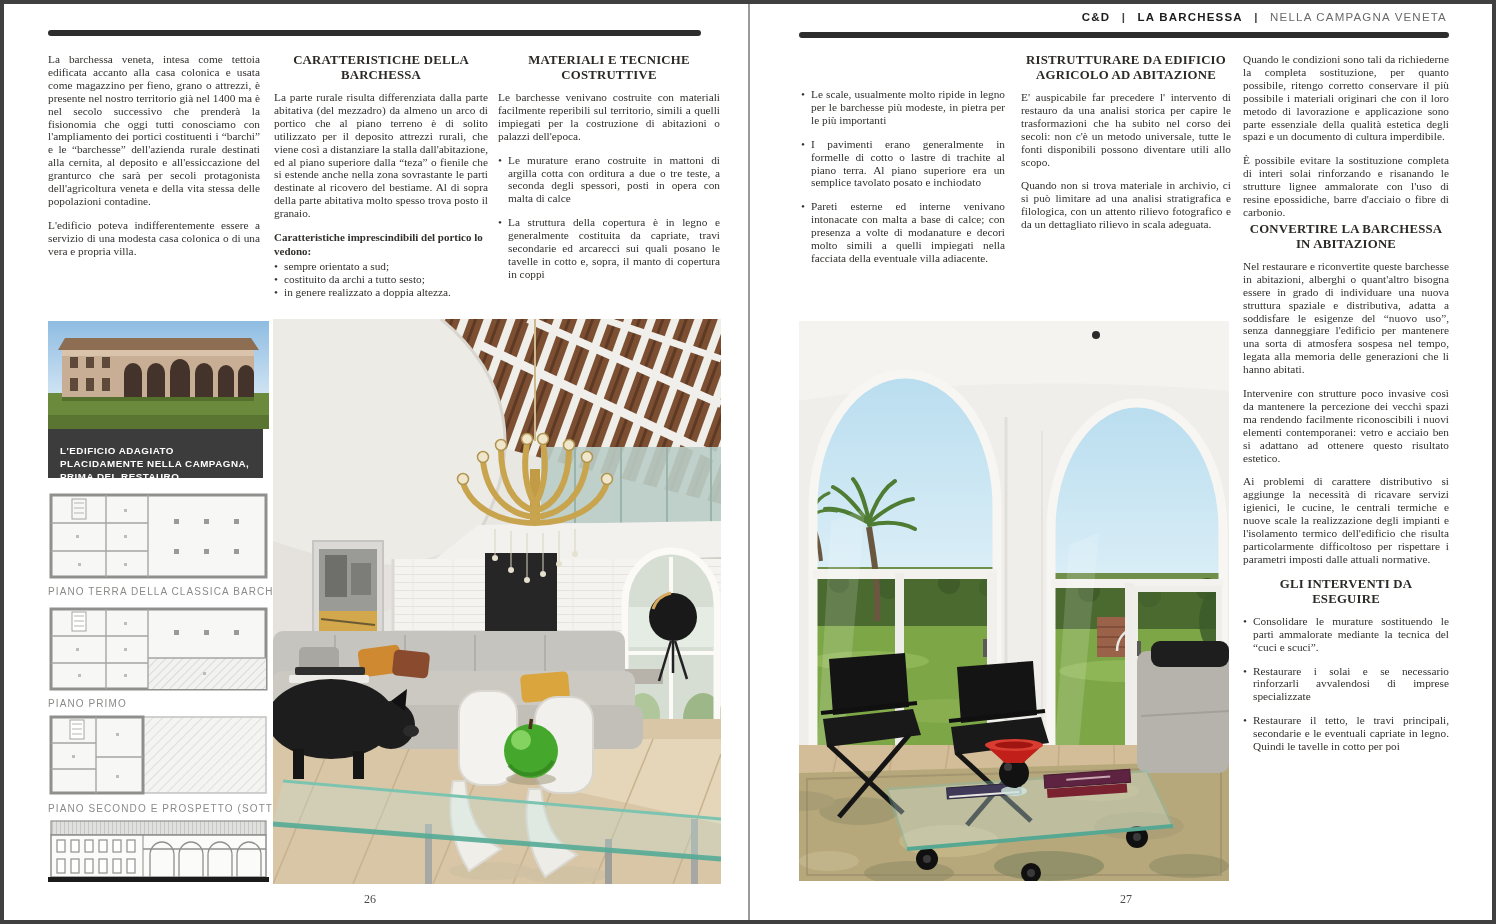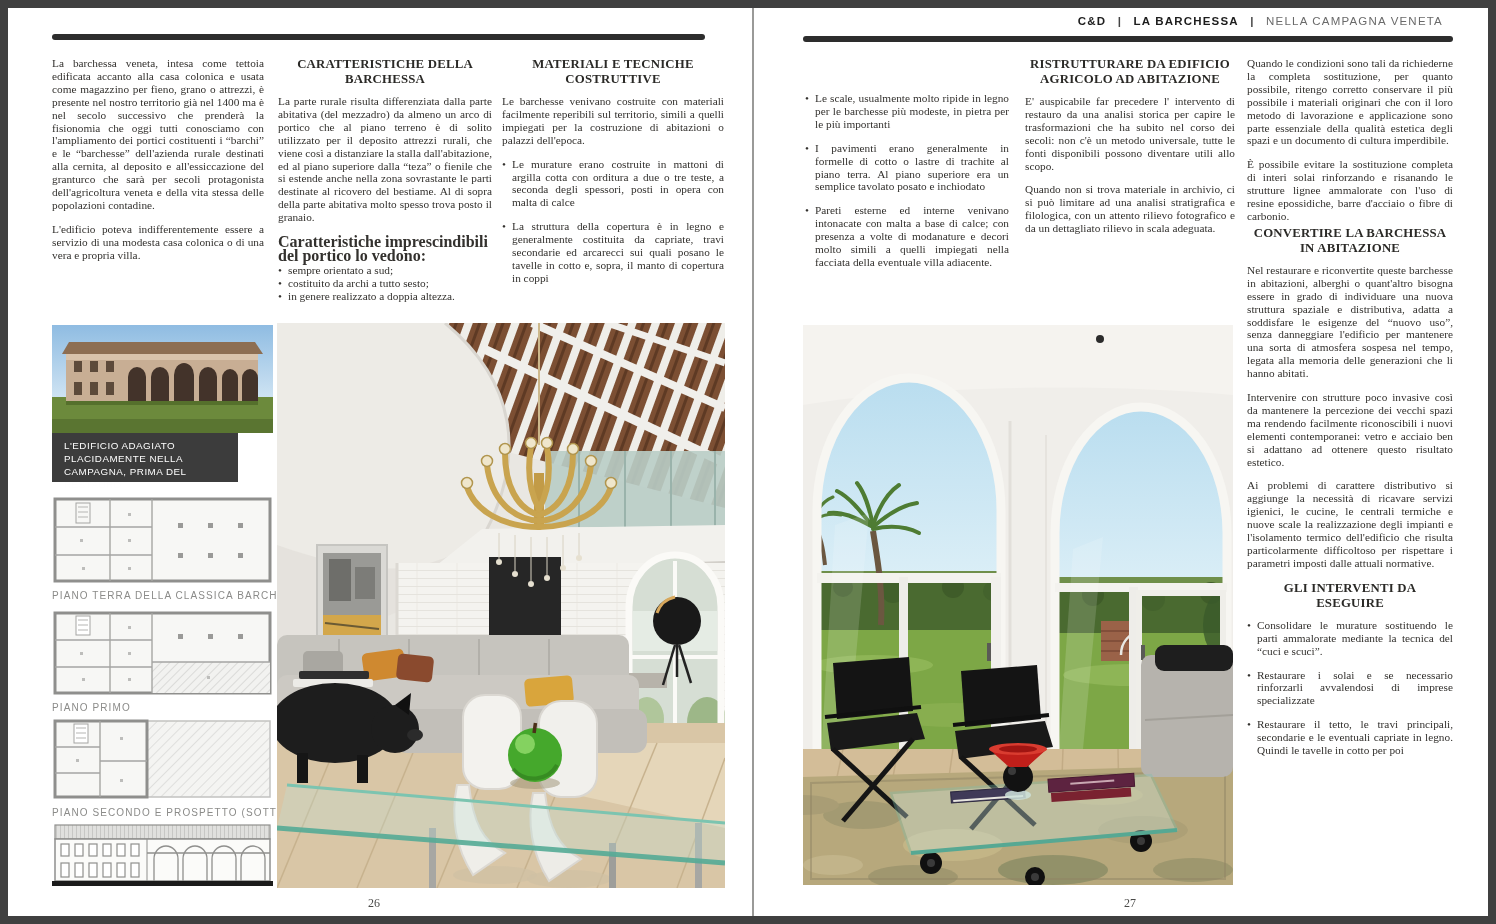--- a/index.html
+++ b/index.html
@@ -1,18 +1,18 @@
 <!DOCTYPE html>
 <html><head>
 <meta charset="utf-8">
 <style>
   html,body{margin:0;padding:0;background:#fff;}
   .spread{
     position:relative;width:1496px;height:924px;background:#fff;
-    border:8px solid #404040;box-sizing:border-box;overflow:hidden;
+    border:4px solid #404040;box-sizing:border-box;overflow:hidden;
     font-family:"Liberation Serif", serif;color:#33312e;
   }
   .gutter{position:absolute;left:744px;top:0;width:2px;height:100%;background:#9a9a98;}
   .rule{position:absolute;height:6px;background:#2d2d2d;border-radius:3px;}
   .rule-left{left:44px;top:26px;width:653px;}
   .rule-right{left:795px;top:28px;width:650px;}
 
   .header-meta{
     position:absolute;top:7px;right:45px;
     font-family:"Liberation Sans", sans-serif;font-size:11.5px;letter-spacing:1.2px;
@@ -21,34 +21,34 @@
   .header-meta .strong{font-weight:bold;color:#1d1d1d;}
   .header-meta .sep{color:#444;margin:0 7px;font-weight:bold;}
 
   .col{position:absolute;text-align:justify;font-size:11.3px;line-height:12.9px;}
   .col p{margin:0 0 11px 0;}
   .col p.nogap{margin-bottom:0;}
   .heading{font-weight:bold;text-align:center;font-size:12.8px;line-height:15px;
     letter-spacing:.2px;margin:0 0 8px 0;color:#2b2a27;}
   .heading.mid{margin-top:3px;}
   .heading.narrow{padding:0 34px;}
-  .subheading{font-weight:bold;font-size:16px;line-height:13.5px;text-align:left;margin:0 0 2px 0;}
+  .subheading{font-weight:bold;font-size:11px;line-height:13.5px;text-align:left;margin:0 0 2px 0;}
   .bullet{display:flex;margin:0 0 11px 0;}
   .bullet.tight{margin-bottom:0;}
   .bullet .bm{flex:0 0 10px;width:10px;}
   .bullet .bt{flex:1;}
 
   .caption{
     position:absolute;font-family:"Liberation Sans", sans-serif;
     font-size:10px;letter-spacing:1.1px;color:#8b8b89;white-space:nowrap;
   }
   .photo-caption-box{
-    position:absolute;left:44px;width:186px;top:425px;height:49px;box-sizing:border-box;
+    position:absolute;left:44px;width:215px;top:425px;height:49px;box-sizing:border-box;
     background:#3c3c3c;color:#fefefe;font-family:"Liberation Sans", sans-serif;
-    font-weight:normal;font-size:9.8px;letter-spacing:.5px;line-height:13px;padding:6px 12px;
+    font-weight:bold;font-size:9.8px;letter-spacing:.5px;line-height:13px;padding:15px 12px;
   }
   .ph{position:absolute;display:block;}
   .pagenum{position:absolute;font-size:12px;color:#4a4a48;}
 </style>
 </head>
 <body>
 
 <div class="spread">
 
   <div class="header-meta">

